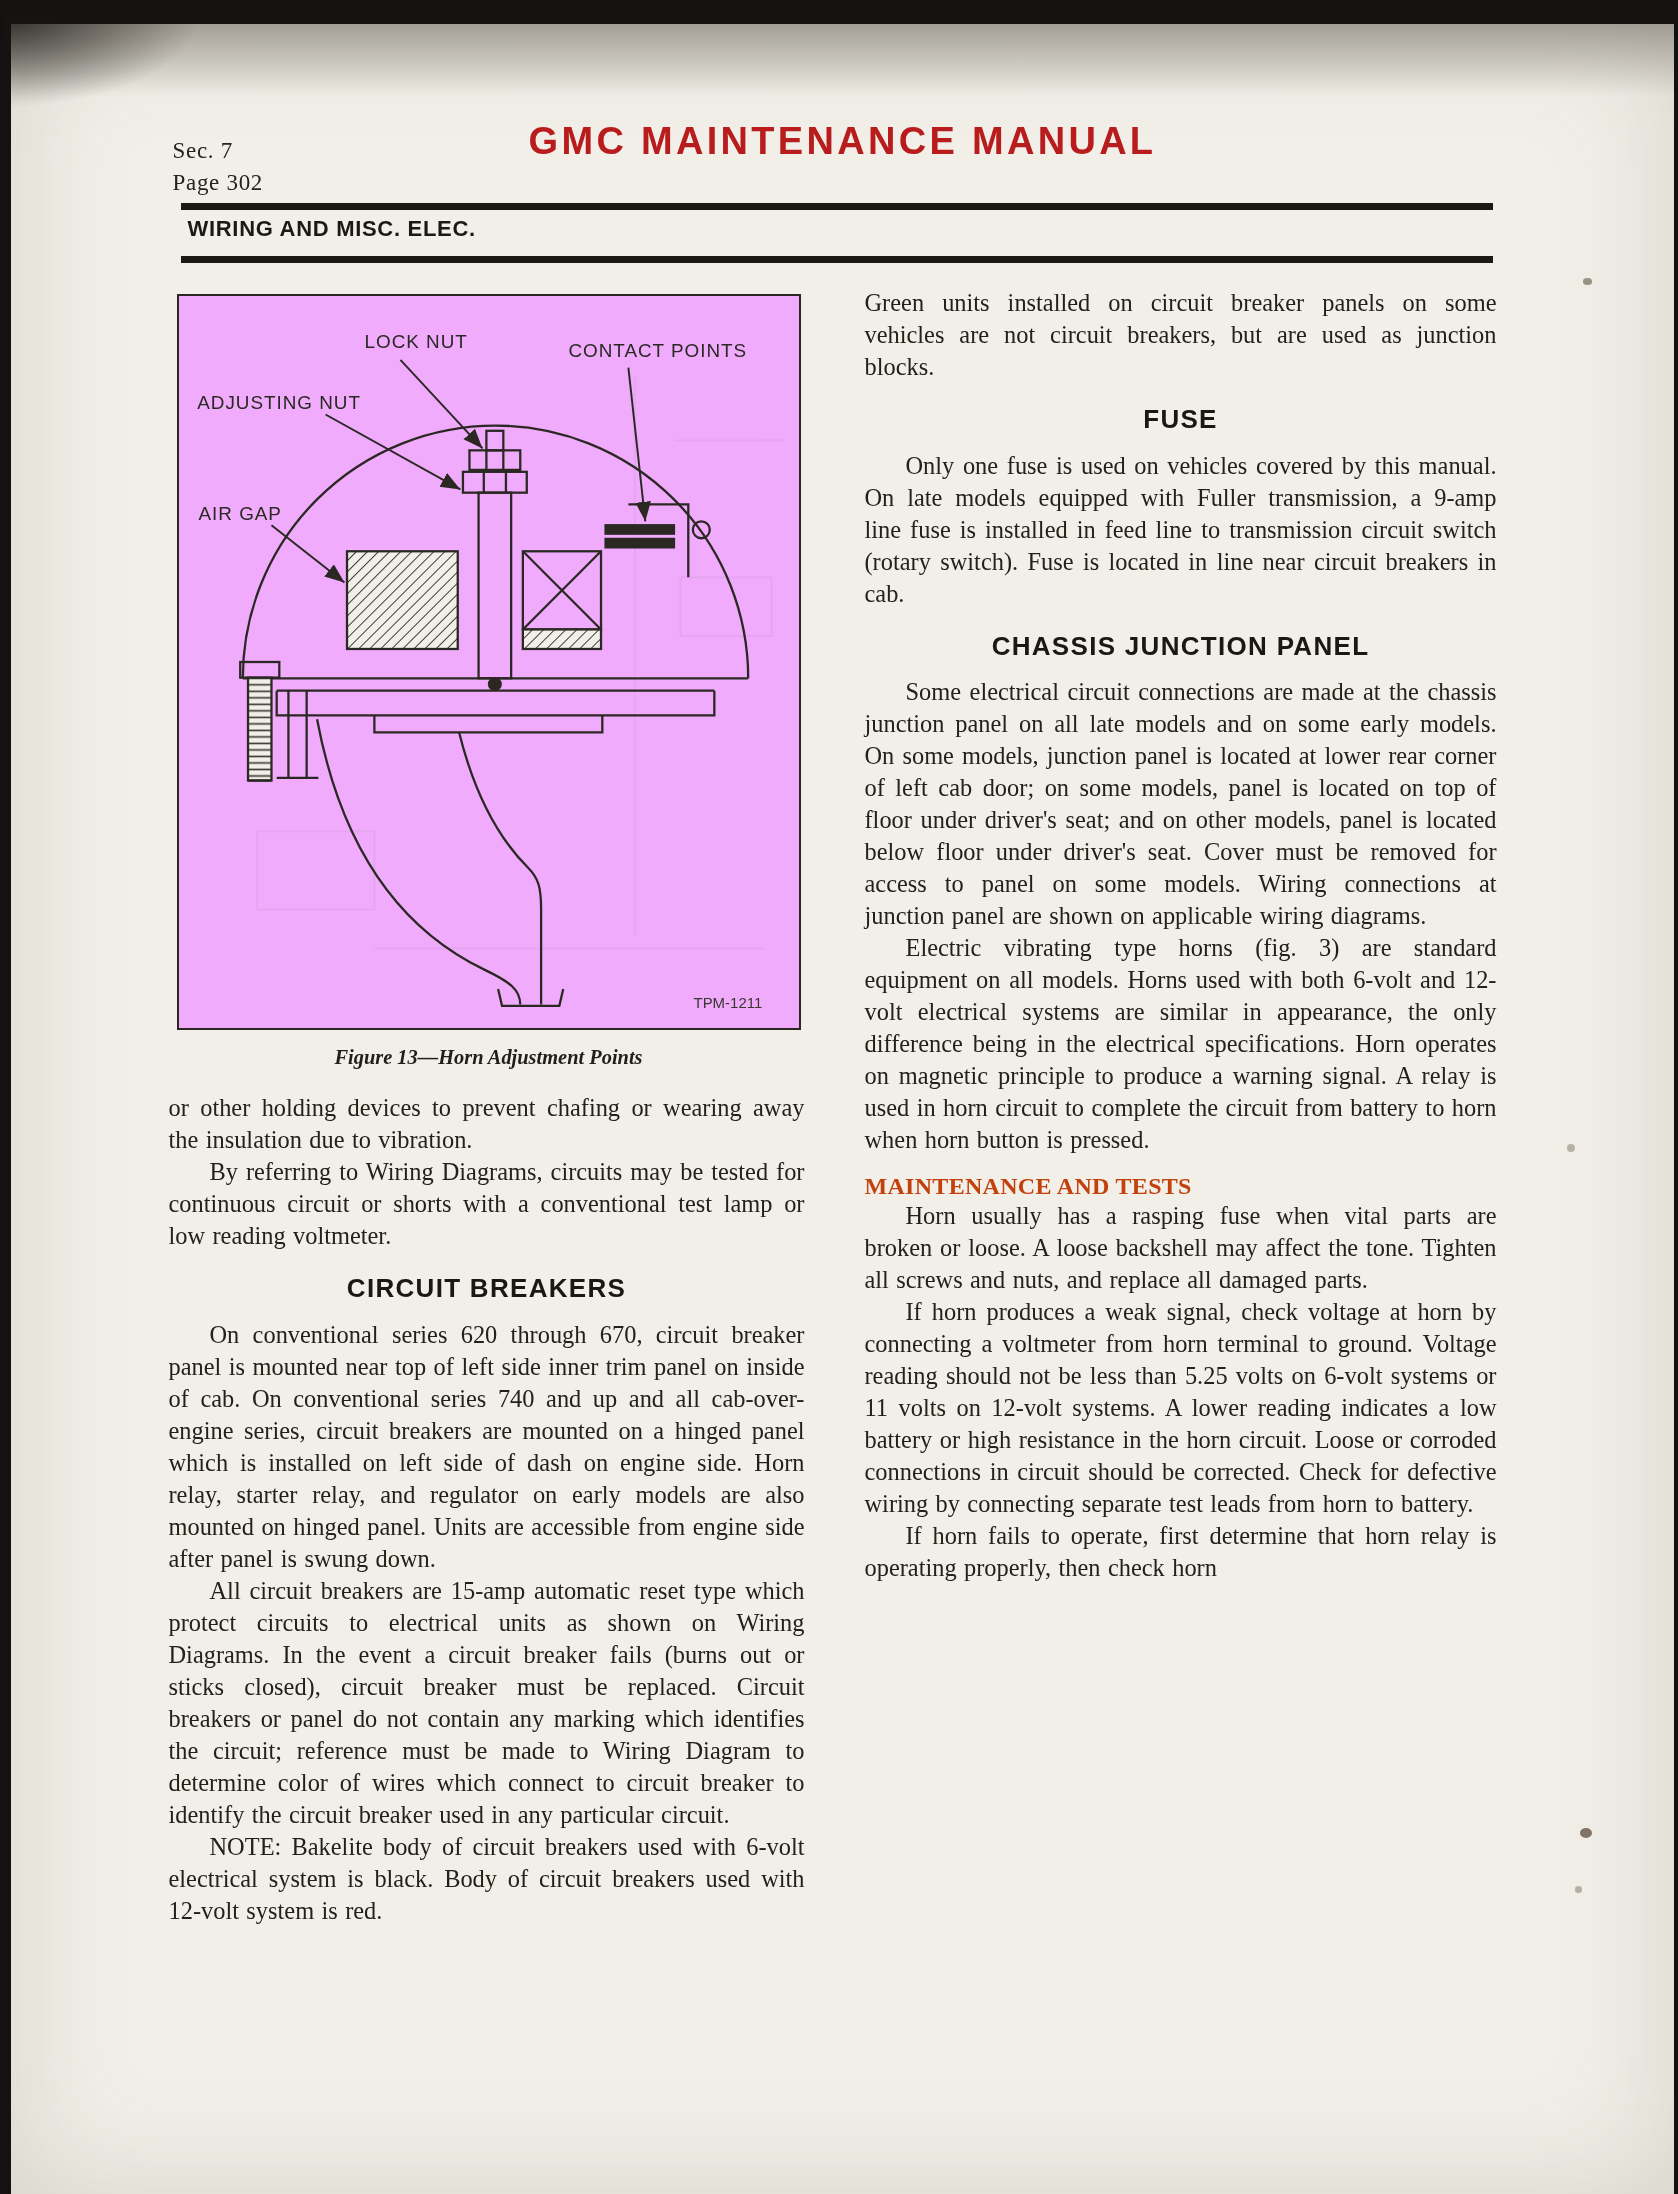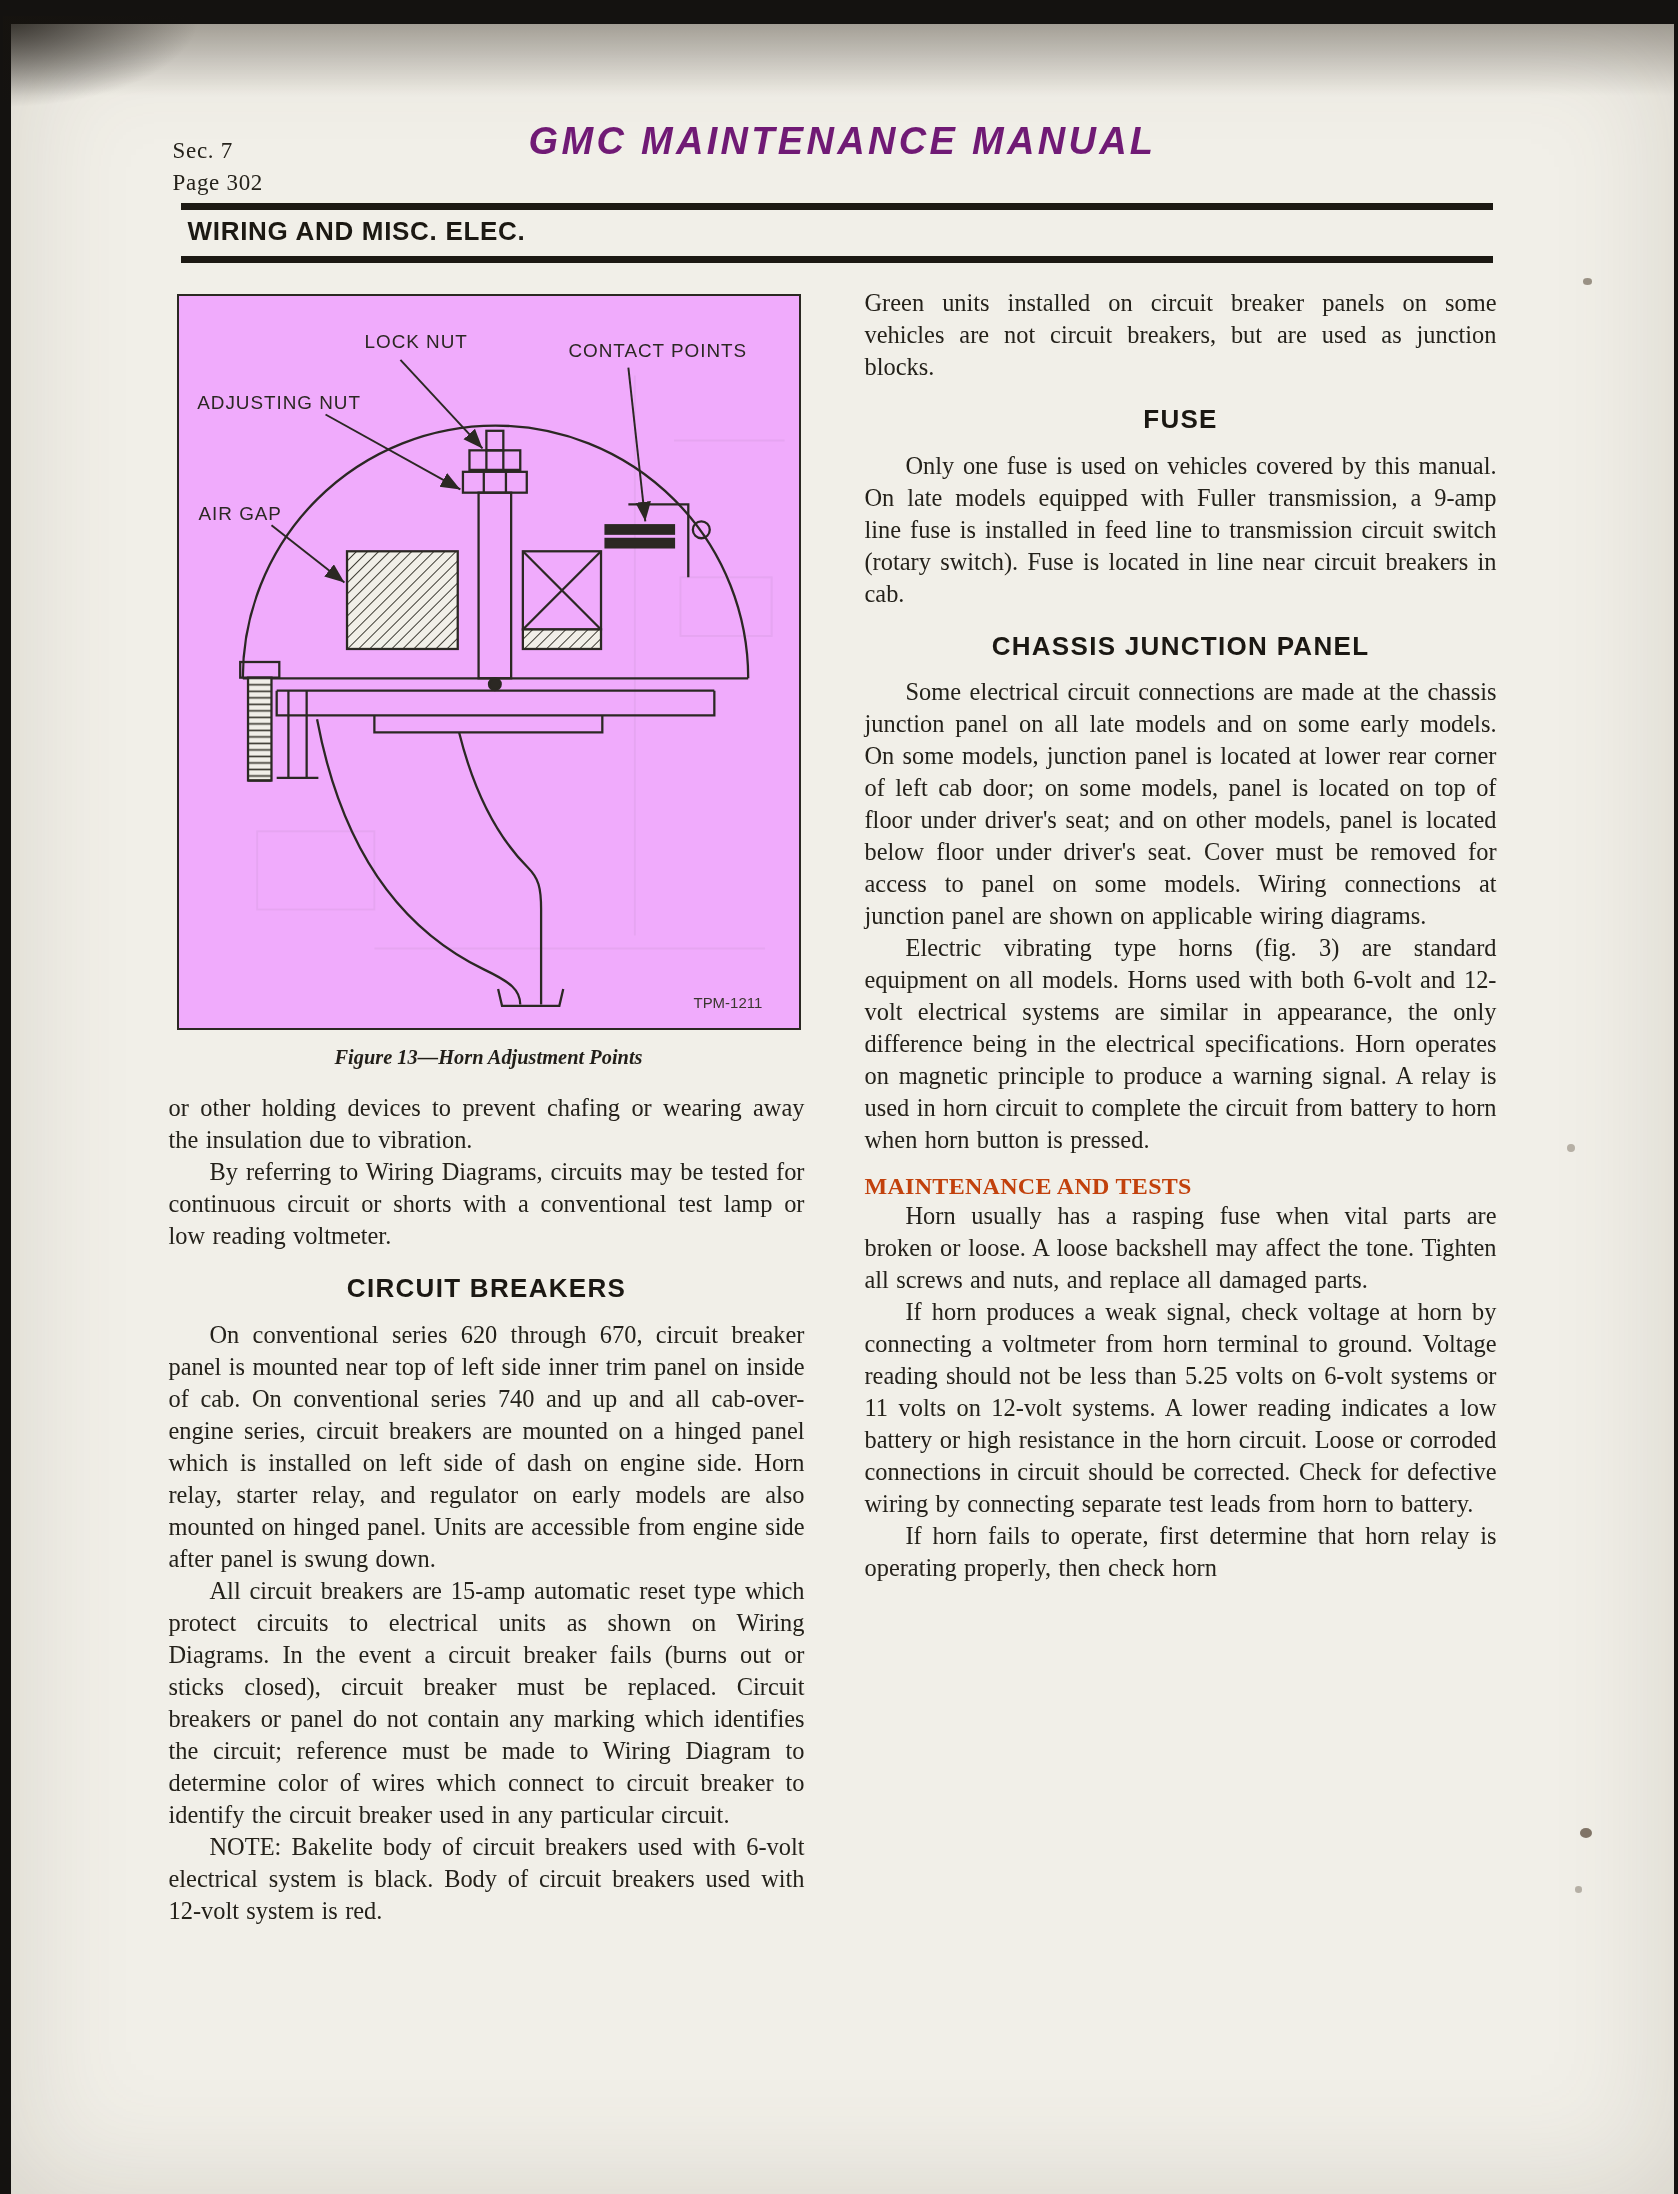--- a/index.html
+++ b/index.html
@@ -26,29 +26,29 @@
     pointer-events:none;
   }
   .header-meta {
     position:absolute; left:162px; top:74px;
     font-size:23px; line-height:32px; color:#26231c; letter-spacing:0.7px;margin-top:37px;
   }
   .main-title {
     position:absolute; left:180px; top:97px; width:1304px;
     text-align:center;
     font-family:"Liberation Sans", sans-serif; font-weight:bold;
-    font-size:38px; line-height:40px; letter-spacing:3.3px; color:#701a75;font-style:italic;
+    font-size:38px; line-height:40px; letter-spacing:3.3px; color:#b91c1c;
   }
   .rule { position:absolute; left:170px; width:1312px; height:6.6px; background:#1c1913; }
   .rule1 { top:179px; }
   .rule2 { top:232px; }
   .subtitle {
     position:absolute; left:177px; top:192px;
     font-family:"Liberation Sans", sans-serif; font-weight:bold;
-    font-size:26px; letter-spacing:0.7px; color:#1c1913;
+    font-size:22px; letter-spacing:0.7px; color:#1c1913;
   }
   .figure-box {
     position:absolute; left:166px; top:270px; width:624px; height:736px;
     margin:0; border:2px solid #2b2822; background:#f0abfc; box-sizing:border-box;
   }
   .figure-box svg { width:100%; height:100%; display:block; }
   .figure-caption {
     position:absolute; left:166px; top:1022px; width:624px;
     text-align:center; font-style:italic; font-weight:bold;
     font-size:20.4px; color:#211e18;

